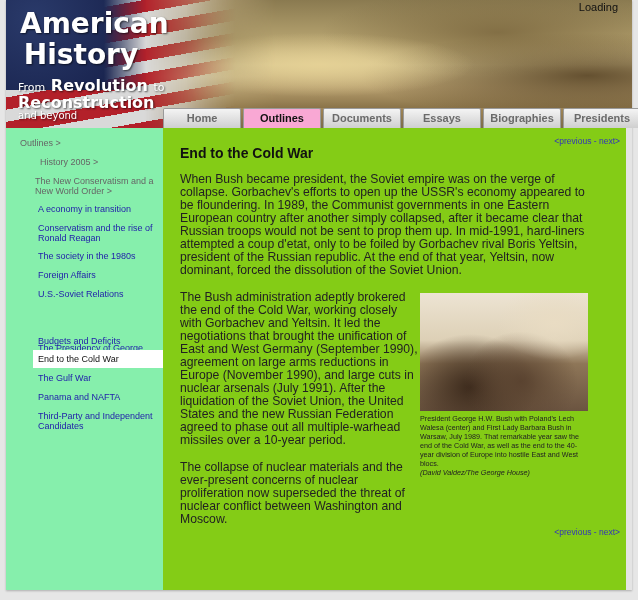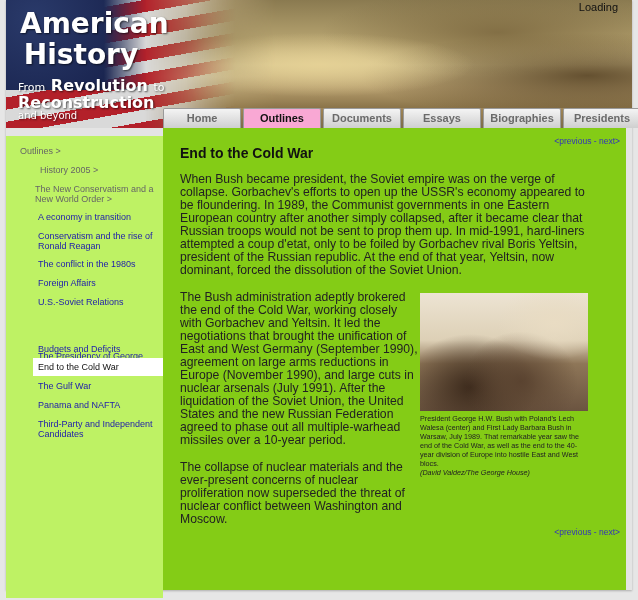--- a/index.html
+++ b/index.html
@@ -75,22 +75,22 @@
     border: 1px solid #9a9a9a; border-bottom: none;
     border-radius: 2px 2px 0 0;
     font-size: 11px; font-weight: bold; color: #6a6a6a;
     text-align: center; line-height: 19px;
   }
   .tab.active {
     background: #f9a8d4; color: #111; height: 20px;
   }
   
   .sidebar {
-    position: absolute; left: 6px; top: 136px; width: 157px; height: 462px;
-    background: #bef264;
+    position: absolute; left: 6px; top: 128px; width: 157px; height: 462px;
+    background: #86efac;
     font-size: 9px; line-height: 10px;
   }
   .crumb { color: #666; position: absolute; font-size: 9px; }
   .nav-link {
     position: absolute; left: 32px; width: 122px; color: #2222aa; font-size: 9px; line-height: 10px;
   }
   .nav-link.active {
     background: #ffffff; color: #111; left: 32px; width: 125px;
     padding: 4px 0 4px 5px; margin-left: -5px;
   }
@@ -162,21 +162,21 @@
   <div class="tab">Presidents</div>
 </div>
 
 <div class="sidebar">
   <div class="crumb" style="left:14px; top:10px;">Outlines &gt;</div>
   <div class="crumb" style="left:22px; top:29px;padding-left:12px;">History 2005 &gt;</div>
   <div class="crumb" style="left:29px; top:48px; width:120px; line-height:10px;">The New Conservatism and a New World Order &gt;</div>
 
   <div class="nav-link" style="top:76px;">A economy in transition</div>
   <div class="nav-link" style="top:95px;">Conservatism and the rise of Ronald Reagan</div>
-  <div class="nav-link" style="top:123px;">The conflict in the 1980s</div>
+  <div class="nav-link" style="top:123px;">The society in the 1980s</div>
   <div class="nav-link" style="top:142px;">Foreign Affairs</div>
   <div class="nav-link" style="top:161px;">U.S.-Soviet Relations</div>
   <div class="nav-link" style="top:180px;margin-top:35px;">The Presidency of George Bush</div>
   <div class="nav-link" style="top:208px;">Budgets and Deficits</div>
   <div class="nav-link active" style="top:222px;">End to the Cold War</div>
   <div class="nav-link" style="top:245px;">The Gulf War</div>
   <div class="nav-link" style="top:264px;">Panama and NAFTA</div>
   <div class="nav-link" style="top:283px;">Third-Party and Independent Candidates</div>
 </div>
 

